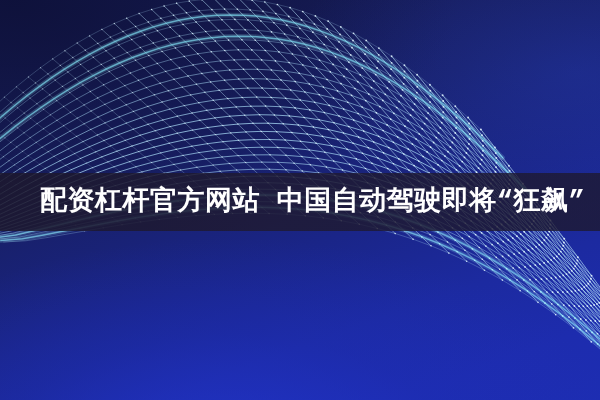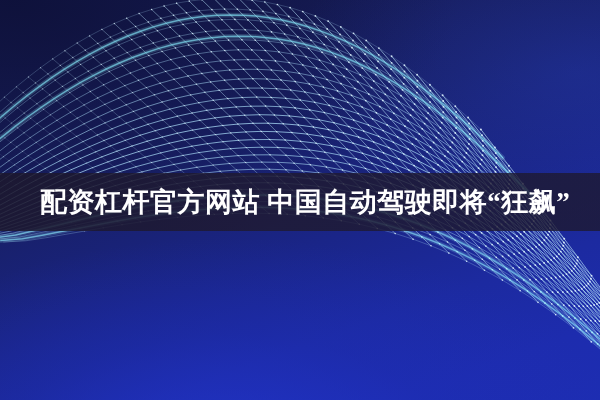--- a/index.html
+++ b/index.html
@@ -94,21 +94,21 @@
     padding-left: 40px;
     box-sizing: border-box;
   }
   .headline-text {
     color: #ffffff;
     font-size: 27px;
     line-height: 1;
     font-weight: bold;
     letter-spacing: 0.5px;
     white-space: nowrap;
-    font-family: Liberation Serif, serif;
+    font-family: Liberation Mono, monospace;
   }
 </style>
 </head>
 <body>
 
 <div id="banner">
 
   <div class="bg-base"></div>
   <div class="bg-corner-dark"></div>
   <div class="bg-corner-bright"></div>

